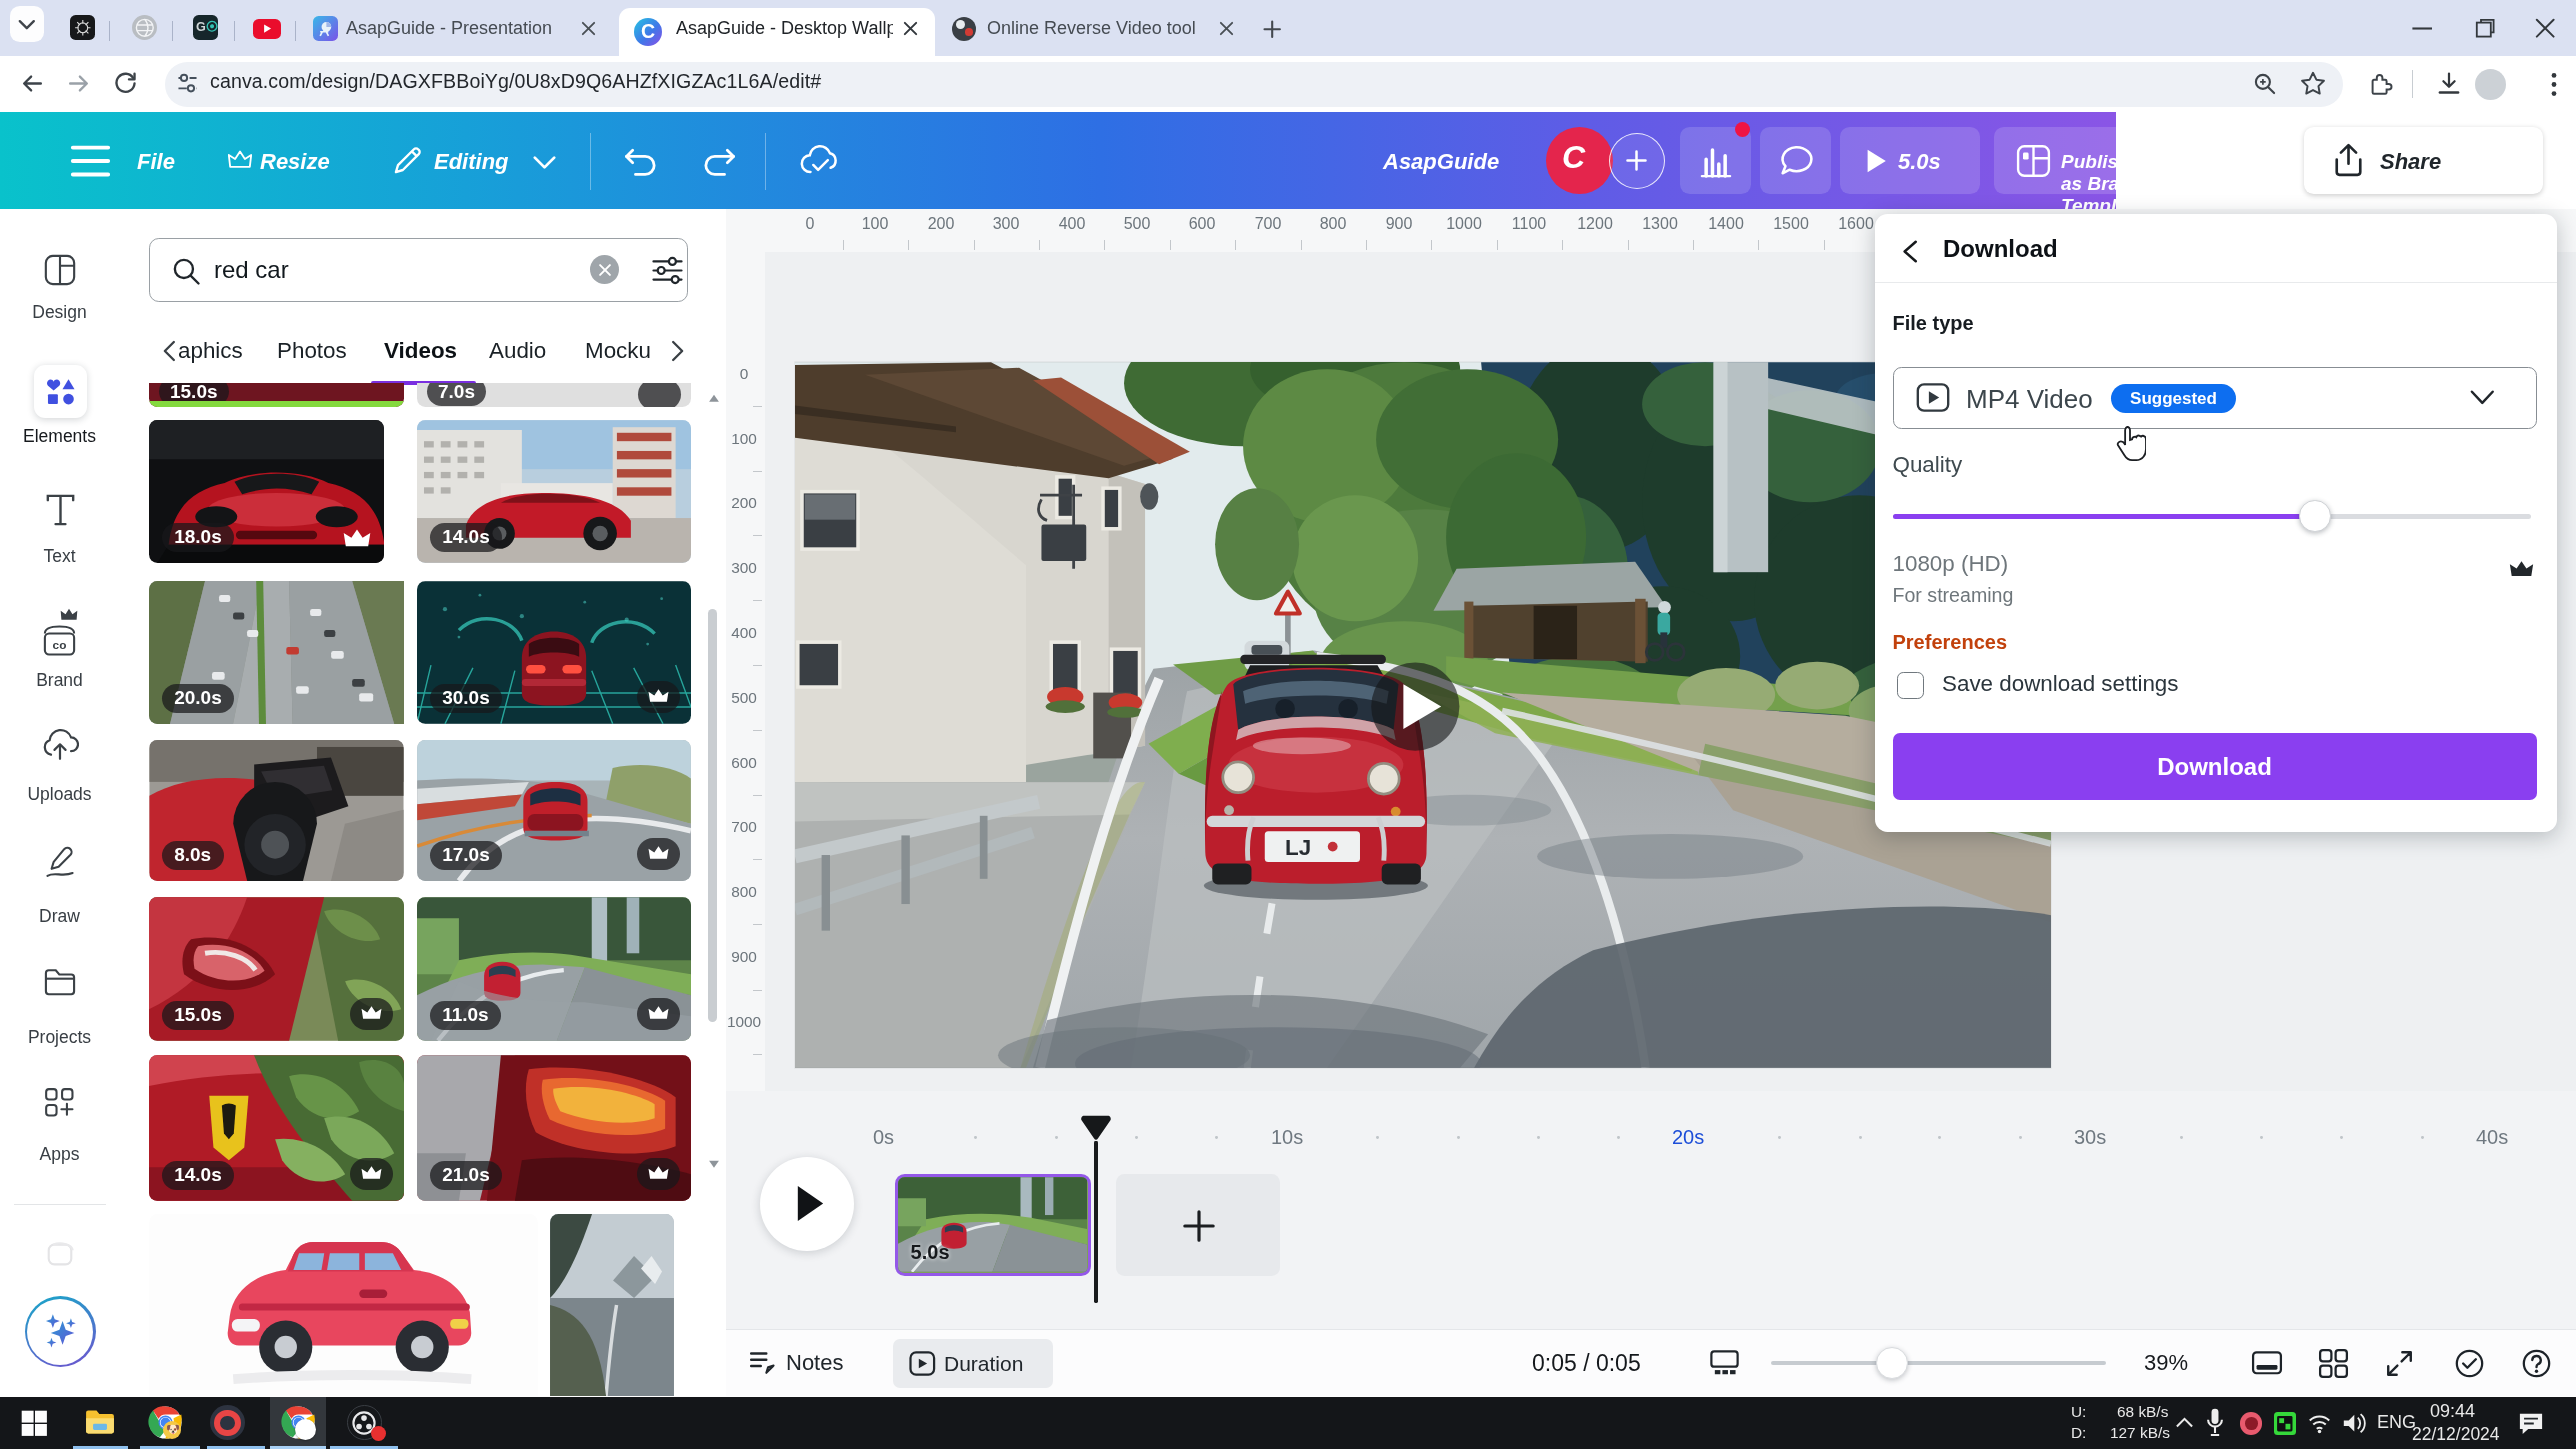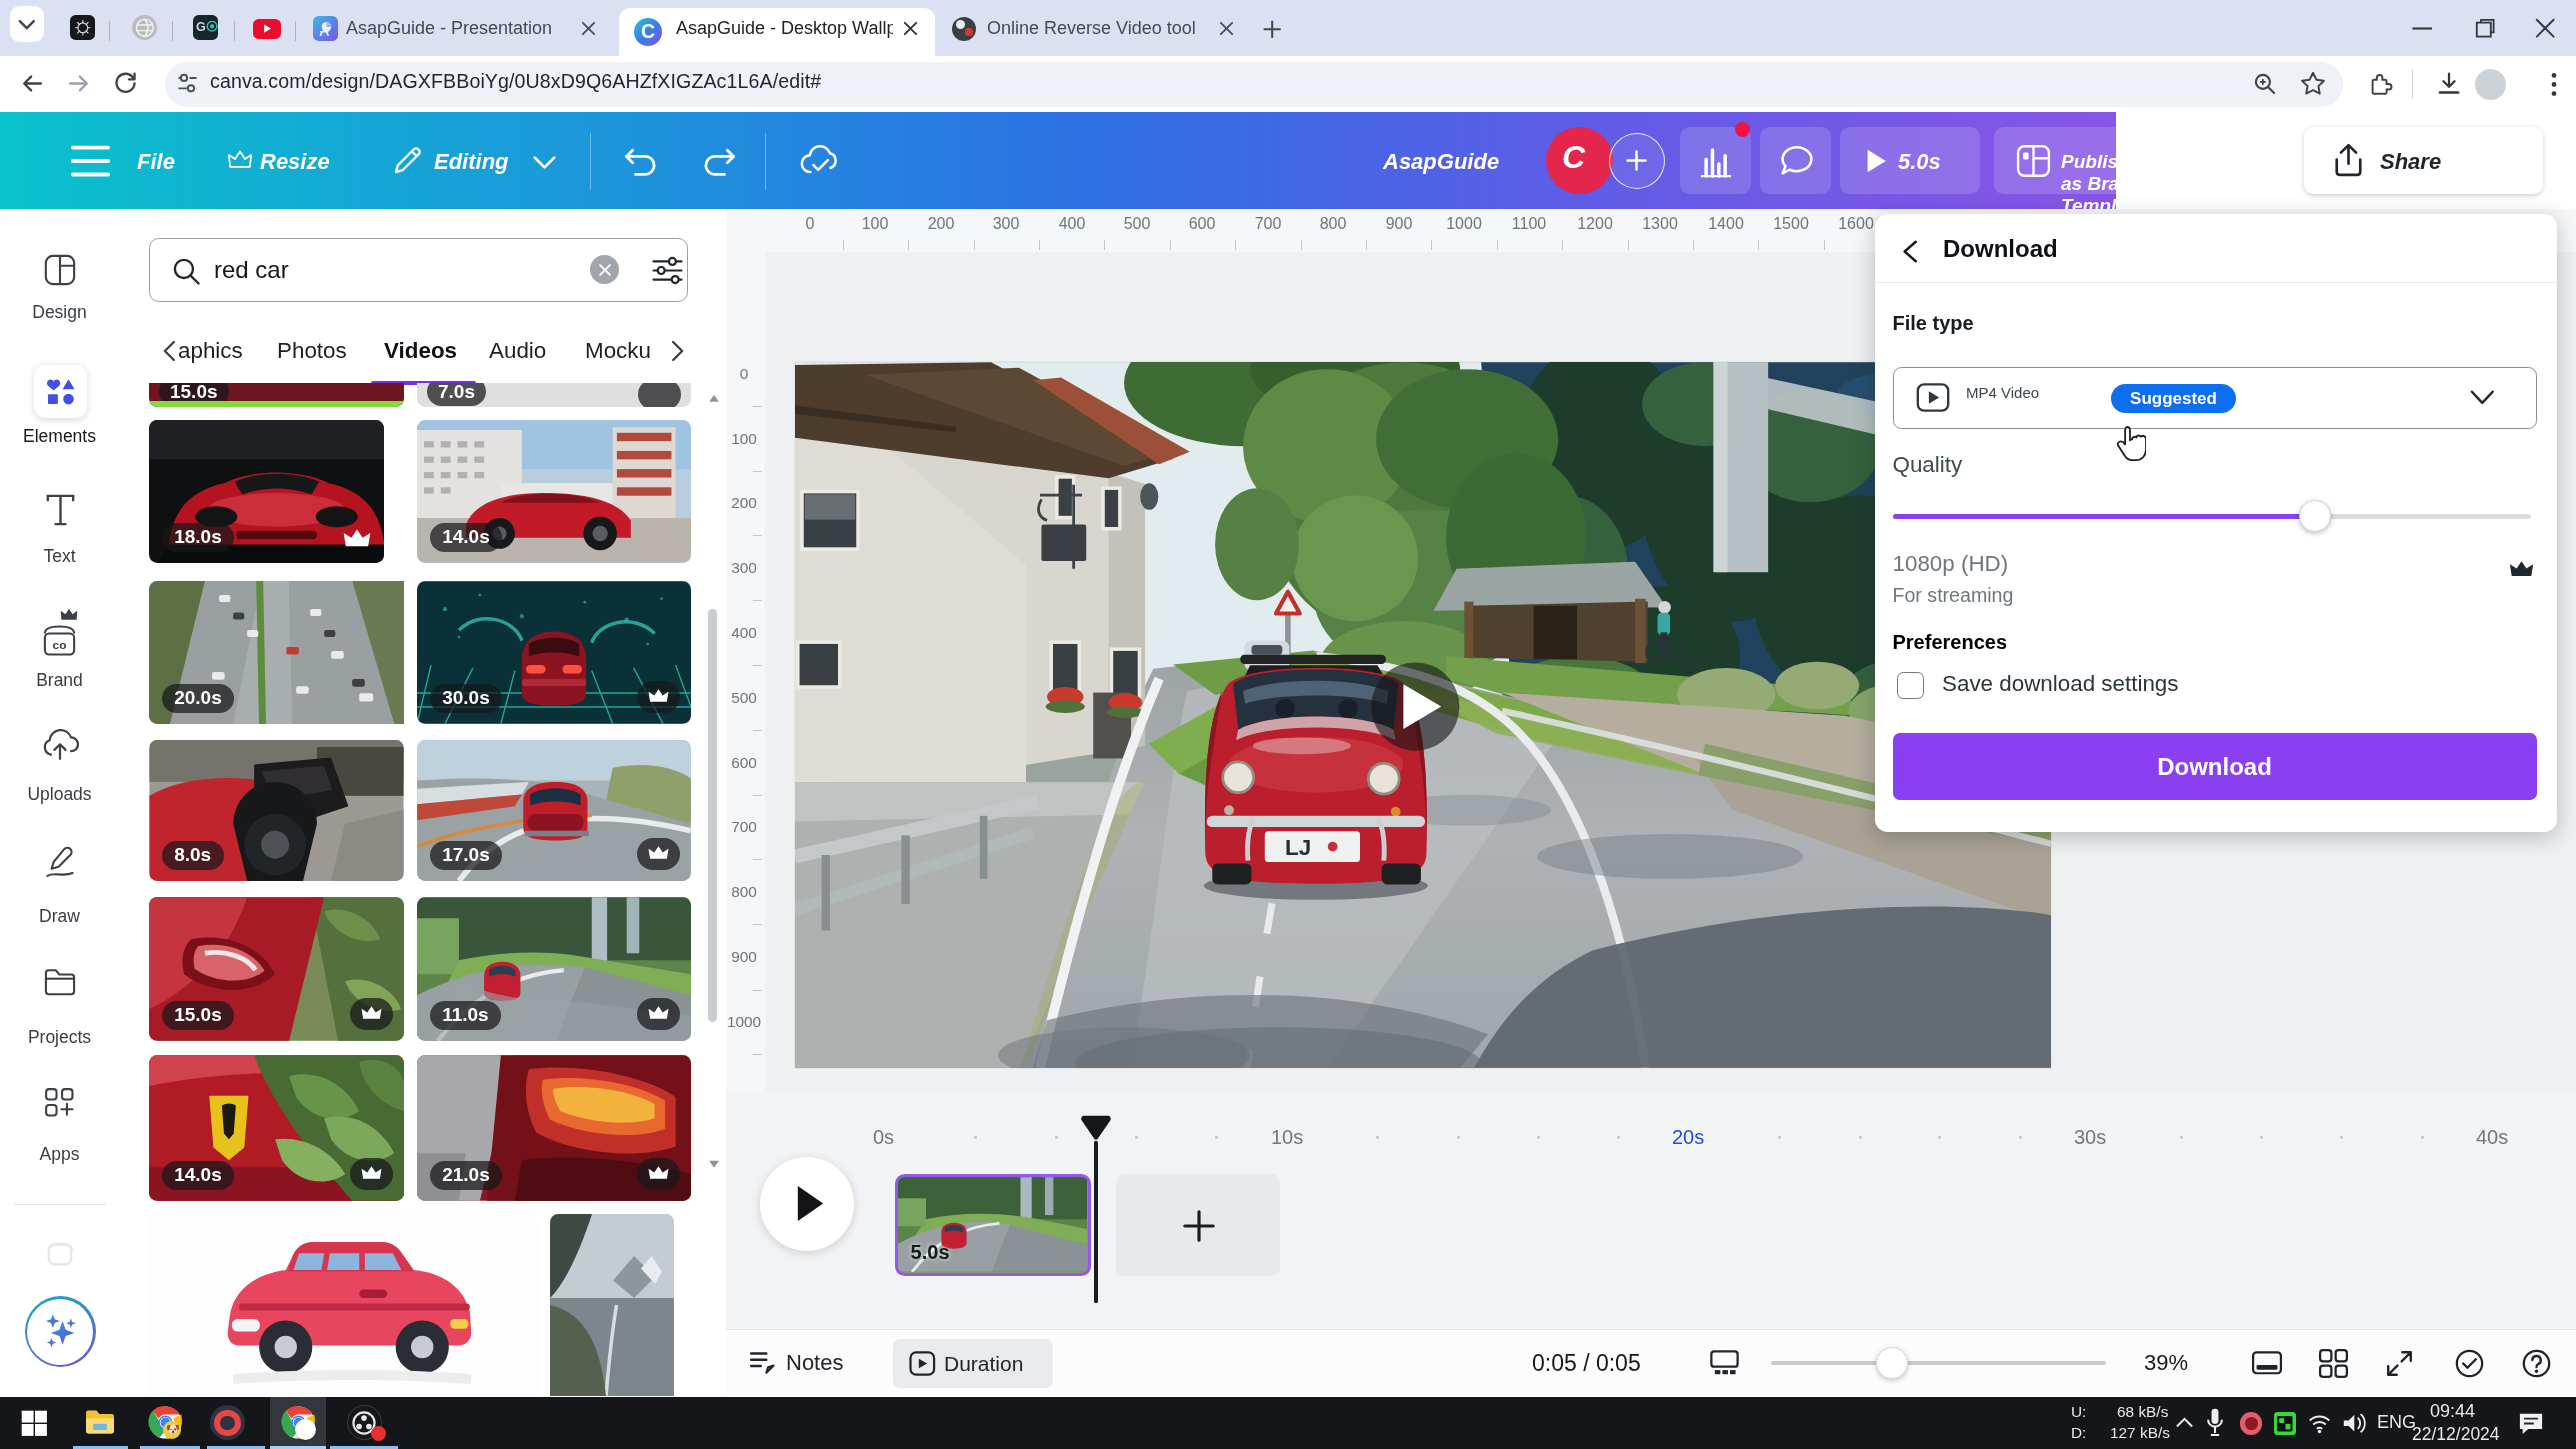--- a/index.html
+++ b/index.html
@@ -976,38 +976,38 @@
       <path d="M24 4 L8 18 L24 32" fill="none" stroke="#16191c" stroke-width="3.6" stroke-linecap="round" stroke-linejoin="round"></path>
     </svg>
   <div class="abs" style="left:68px;top:21px;font-size:24px;font-weight:bold;color:#0d1116;">Download</div>
   <div class="abs" style="left:0;top:68px;width:682px;height:1.4px;background:#e8eaec;"></div>
   <div class="abs" style="left:17.5px;top:98px;font-size:20px;font-weight:bold;color:#171c21;">File type</div>
   <div class="abs" style="left:17.5px;top:153px;width:644px;height:62px;border:1.4px solid #878d93;border-radius:8.4px;background:#fff;"></div>
   <svg class="abs" style="left:41px;top:169px;" width="34" height="29" viewBox="0 0 48 42">
       <rect x="2" y="2" width="44" height="38" rx="9" fill="none" stroke="#31393f" stroke-width="3.4"></rect>
       <path d="M18 12 L33 21 L18 30 Z" fill="#31393f"></path>
     </svg>
-  <div class="abs" style="left:91px;top:170px;font-size:15px;color:#3c464c;">MP4 Video</div>
+  <div class="abs" style="left:91px;top:170px;font-size:26px;color:#3c464c;">MP4 Video</div>
   <div class="abs" style="left:236px;top:170px;width:125px;height:29px;background:#0d6ef0;border-radius:15.4px;color:#fff;font-weight:bold;font-size:17px;text-align:center;line-height:29px;">Suggested</div>
   <svg class="abs" style="left:594px;top:175px;" width="26.6" height="18" viewBox="0 0 38 26">
       <path d="M4 4 L19 20 L34 4" fill="none" stroke="#21262b" stroke-width="3.6" stroke-linecap="round" stroke-linejoin="round"></path>
     </svg>
   <svg class="abs" style="left:239px;top:210px;" width="32" height="39" viewBox="0 0 46 56">
       <path d="M18 4 c3 0 5 2 5 5 v14 l3-1 c0-3 2-4 5-4 l1 1 c1-2 3-3 5-2 l2 1 c1-1 3-2 5 0 2 1 2 3 2 6 v12 c0 8-5 16-14 16 h-6 c-5 0-8-2-11-7 l-9-14 c-2-3 1-6 4-6 2 0 4 1 5 3 l1 2 V9 c0-3 2-5 5-5 z" fill="#fff" stroke="#1c1f23" stroke-width="2.6"></path>
     </svg>
   <div class="abs" style="left:17.5px;top:238px;font-size:22.4px;color:#3f4a4f;">Quality</div>
   <div class="abs" style="left:17.5px;top:300px;width:638px;height:4.9px;background:#dadce0;border-radius:2.8px;"></div>
   <div class="abs" style="left:17.5px;top:300px;width:421px;height:4.9px;background:#8a3ff0;border-radius:2.8px;"></div>
   <div class="abs" style="left:424px;top:286px;width:31.5px;height:31.5px;border-radius:50%;background:#fff;border:0.7px solid #cfd2d6;box-shadow:0 1.4px 5.6px rgba(30,40,50,0.3);"></div>
   <div class="abs" style="left:17.5px;top:337px;font-size:22.4px;color:#6e767b;">1080p (HD)</div>
   <svg class="abs" style="left:634px;top:346px;" width="25" height="19.6" viewBox="0 0 40 32">
       <path d="M4 26 L1 7 L12 14 L20 2 L28 14 L39 7 L36 26 Z" fill="#22272b"></path>
     </svg>
   <div class="abs" style="left:17.5px;top:370px;font-size:19.6px;color:#6e767b;">For streaming</div>
-  <div class="abs" style="left:17.5px;top:417px;font-size:20px;font-weight:bold;color:#000000;">Preferences</div>
+  <div class="abs" style="left:17.5px;top:417px;font-size:20px;font-weight:bold;color:#c2410c;">Preferences</div>
   <div class="abs" style="left:22.4px;top:458px;width:26.6px;height:26.6px;border:1.8px solid #70787e;border-radius:6.3px;background:#fff;"></div>
   <div class="abs" style="left:67px;top:457px;font-size:22.4px;color:#2b353c;">Save download settings</div>
   <div class="abs" style="left:17.5px;top:519px;width:644px;height:67px;background:#8a3ff0;border-radius:7px;color:#fff;font-weight:bold;font-size:24px;text-align:center;line-height:67px;">Download</div>
 </div>
 
 <div class="abs" id="taskbar">
   <svg class="abs" style="left:21px;top:12.6px;" width="26.6" height="26.6" viewBox="0 0 38 38">
       <g fill="#fdfdfd">
         <rect x="1" y="1" width="17" height="17"></rect>
         <rect x="20" y="1" width="17" height="17"></rect>

